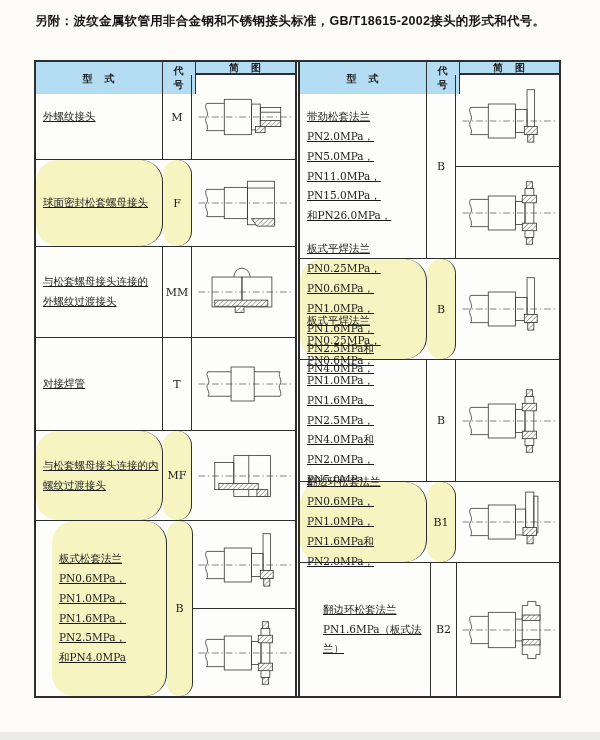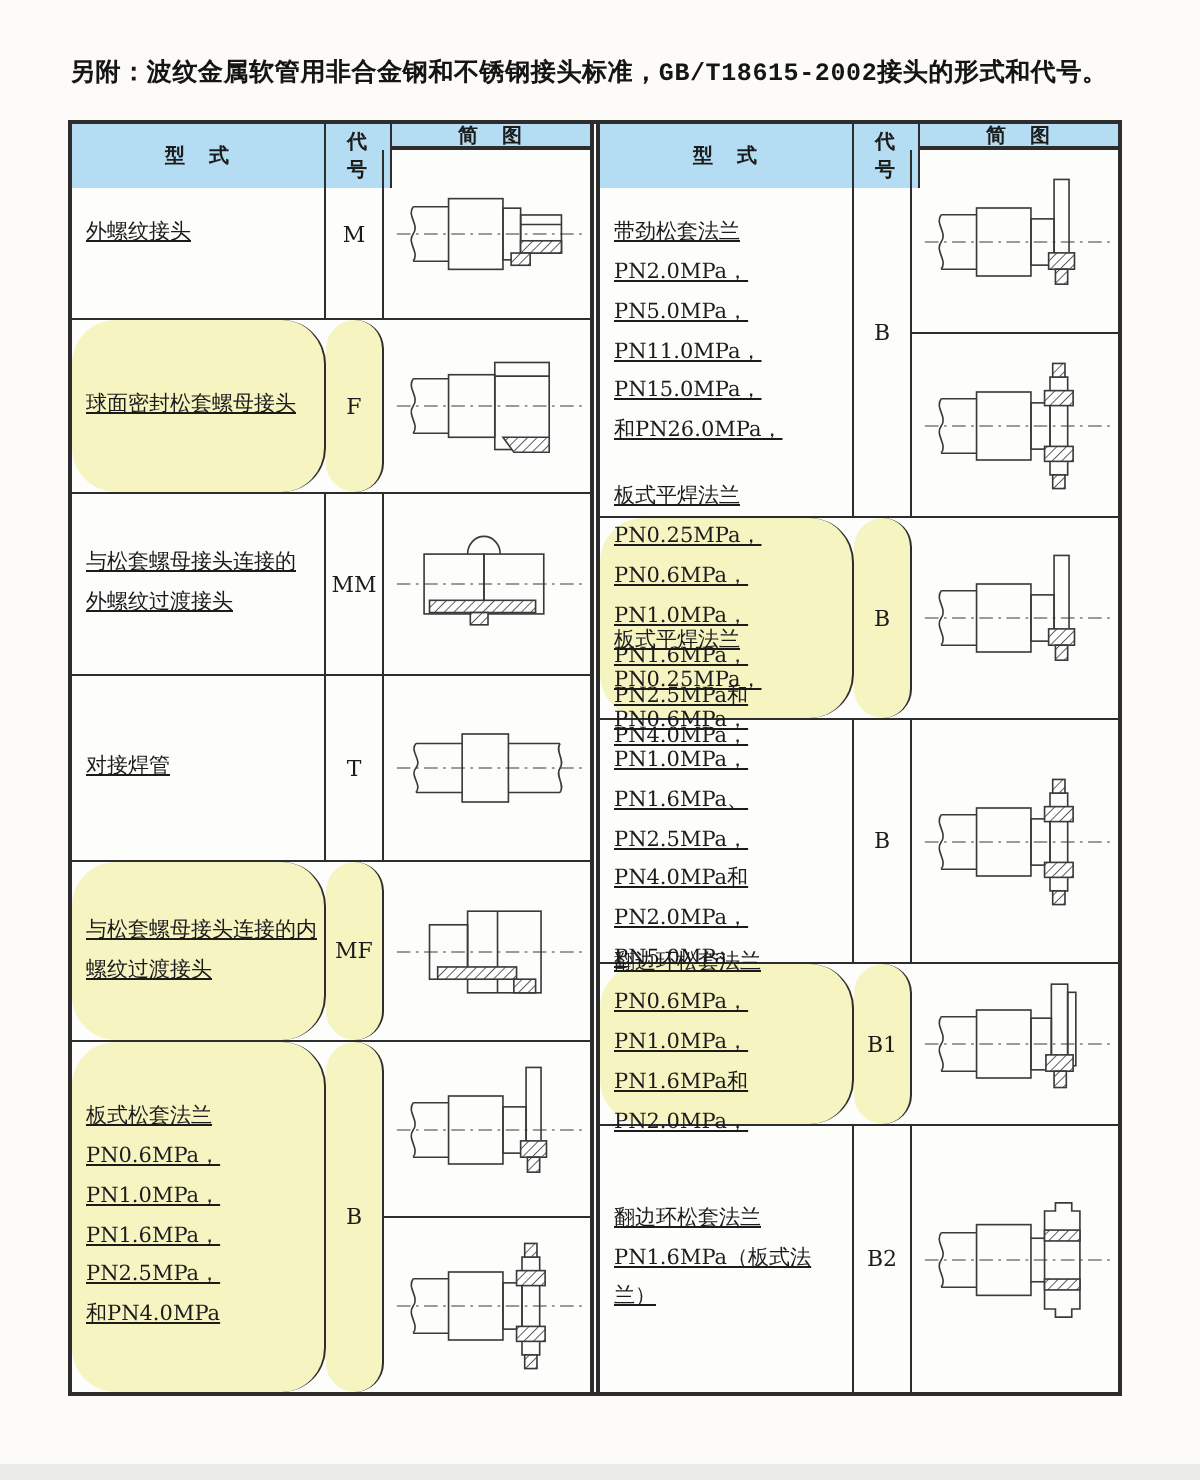--- a/index.html
+++ b/index.html
@@ -10,39 +10,39 @@
   html,body{width:600px;height:740px;}
   body{
     position:relative;
     width:600px;height:740px;
     background:#fcfbf8;
     font-family:"DejaVu Serif","Liberation Serif",serif;
     color:#1b1b1b;
     overflow:hidden;
   }
   .page-title{
-    position:absolute;left:35px;top:28px;width:545px;
-    font-family:Liberation Mono, monospace;
+    position:absolute;left:35px;top:13px;width:545px;
+    font-family:Liberation Sans, sans-serif;
     font-weight:bold;font-size:12.5px;letter-spacing:0.3px;color:#151515;
   }
   .fittings-table{
     position:absolute;left:34px;top:60px;width:527px;height:638px;
     border:2px solid var(--ink);
     display:flex;flex-direction:row;
     background:#fdfdfb;
   }
   .half{width:259px;display:flex;flex-direction:column;height:100%;}
   .mid-divider{
     width:5px;height:100%;
     border-left:2px solid var(--ink);
     border-right:2px solid var(--ink);
     background:#fdfdfb;
   }
   .row{display:flex;flex-direction:row;border-bottom:1px solid var(--ink);}
-  .row:last-child{border-bottom:none;}
+  .row:last-child{border-bottom:none;padding-left:16px;}
   .row.head{border-bottom:2px solid var(--ink);}
   .row.grow{flex:1;}
   .c-type{
     width:127px;border-right:1px solid var(--ink);
     display:flex;flex-direction:column;justify-content:center;
     padding:2px 2px 2px 7px;
     font-size:10.5px;line-height:1.9;
   }
   .c-type .txt{white-space:pre-line;text-decoration:underline;}
   .c-code{

